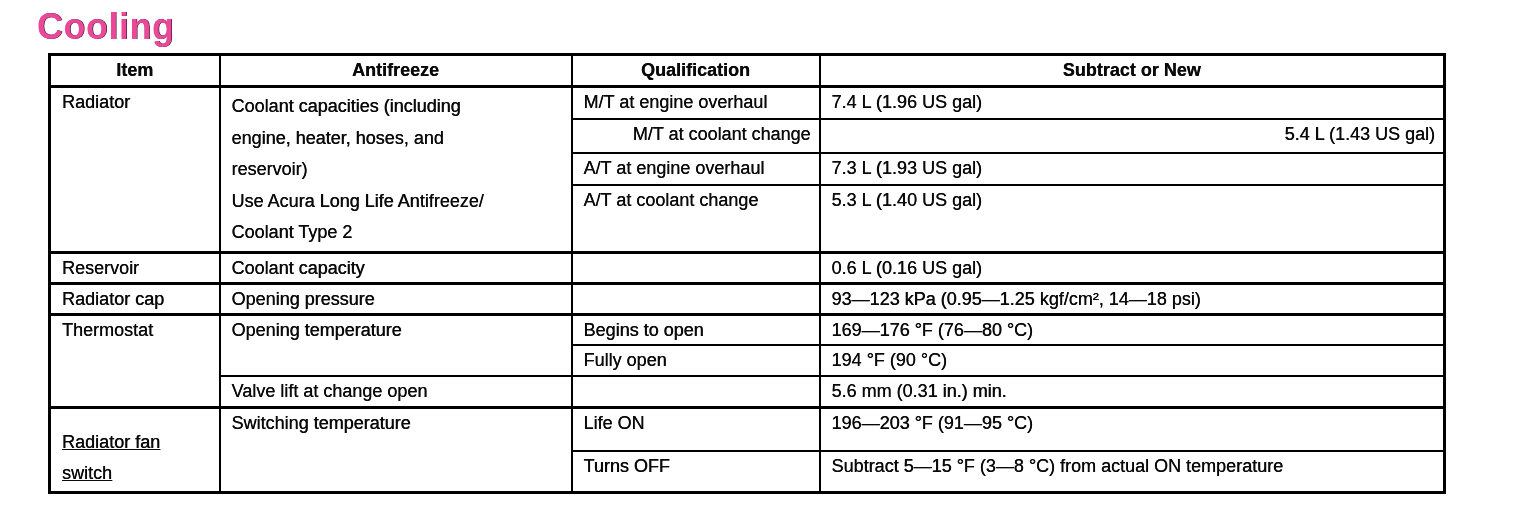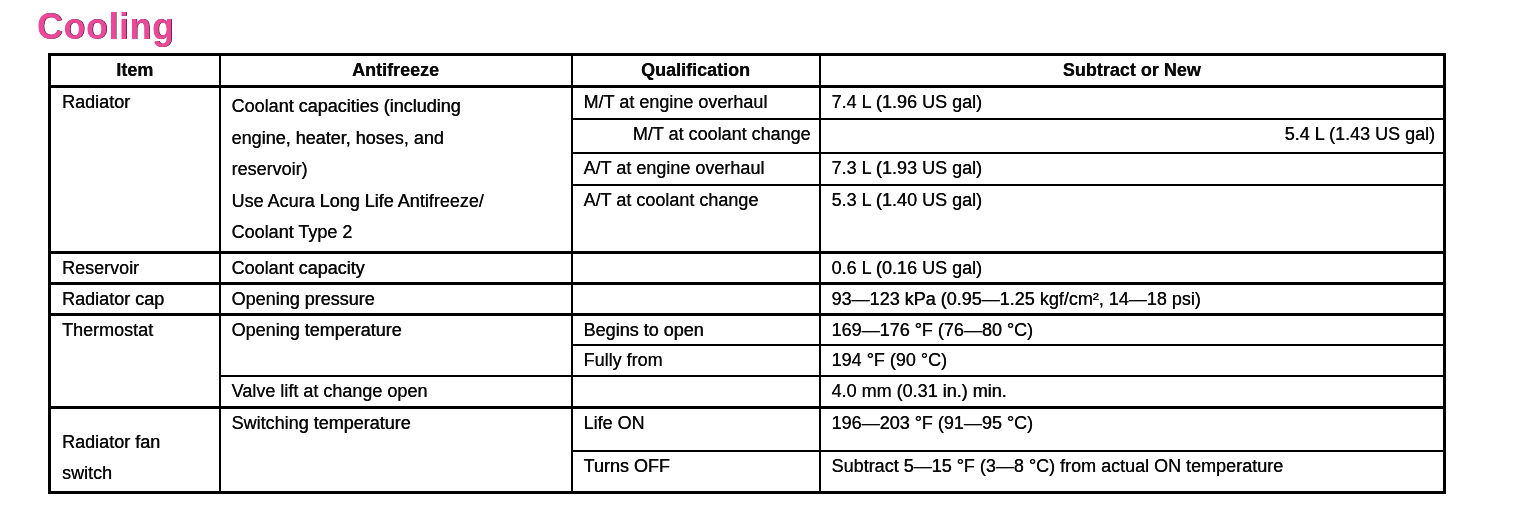--- a/index.html
+++ b/index.html
@@ -48,20 +48,21 @@
   tr.section > td { border-top-width: 3px; }
   td.spread {
     line-height: 31.6px;
     white-space: pre-line;
     padding-top: 3px;
   }
   td.wrap2 {
     line-height: 31px;
     white-space: pre-line;
     padding-top: 18px;
+    text-decoration: underline;
   }
   tr.h33 { height: 28px; }
   tr.h31 { height: 31px; }
   tr.h32 { height: 32px; text-align: right; }
   tr.h64 { height: 64px; }
   tr.h30 { height: 30px; }
 </style>
 </head>
 <body>
 
@@ -121,27 +122,27 @@
       <td>93—123 kPa (0.95—1.25 kgf/cm², 14—18 psi)</td>
     </tr>
 
     <tr class="section h31">
       <td rowspan="3">Thermostat</td>
       <td rowspan="2">Opening temperature</td>
       <td>Begins to open</td>
       <td>169—176 °F (76—80 °C)</td>
     </tr>
     <tr class="h31">
-      <td>Fully from</td>
+      <td>Fully open</td>
       <td>194 °F (90 °C)</td>
     </tr>
     <tr class="h31">
       <td>Valve lift at change open</td>
       <td></td>
-      <td>4.0 mm (0.31 in.) min.</td>
+      <td>5.6 mm (0.31 in.) min.</td>
     </tr>
 
     <tr class="section h31">
       <td rowspan="2" class="wrap2">Radiator fan
 switch</td>
       <td rowspan="2">Switching temperature</td>
       <td>Life ON</td>
       <td>196—203 °F (91—95 °C)</td>
     </tr>
     <tr class="h30">

